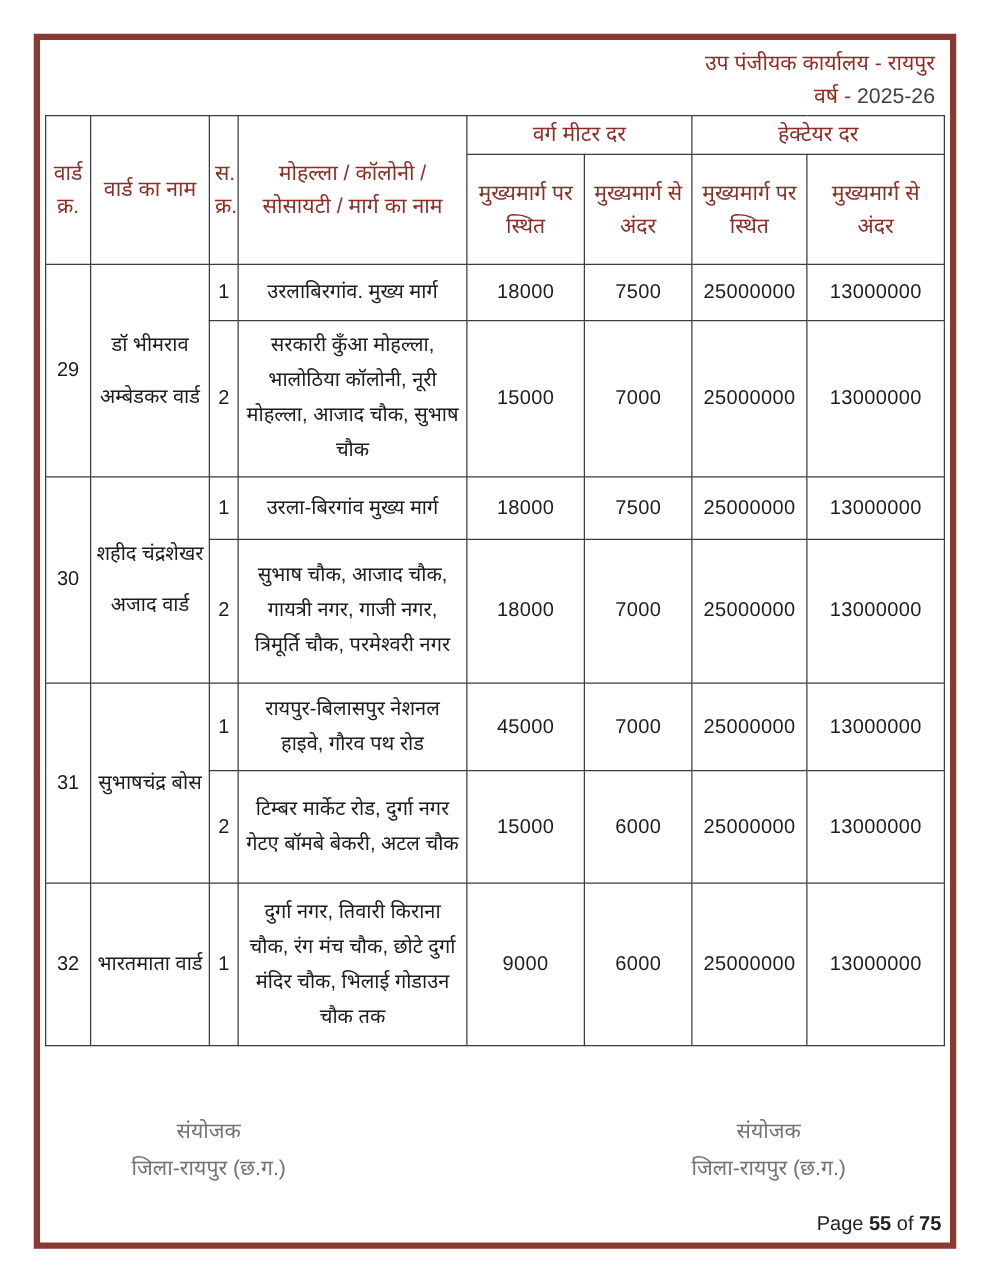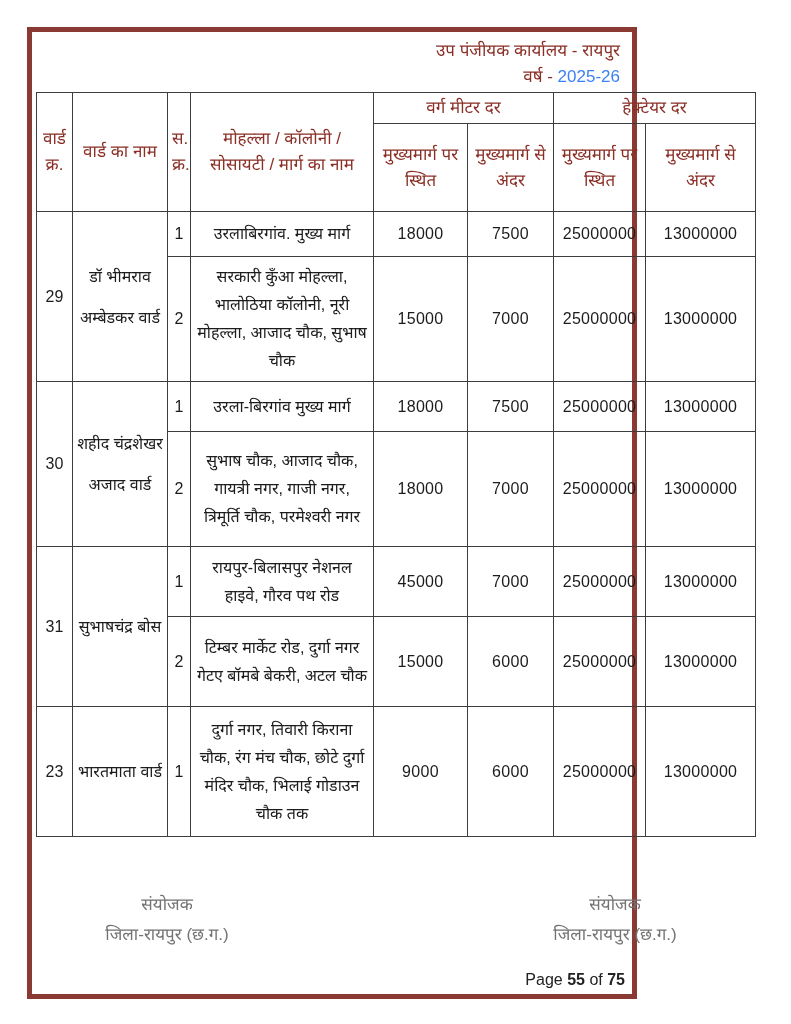--- a/index.html
+++ b/index.html
@@ -12,41 +12,41 @@
   * { box-sizing: border-box; }
   html, body {
     margin: 0; padding: 0;
     width: 791px; height: 1024px;
     background: var(--page_bg);
     font-family: "Liberation Sans", "DejaVu Sans", sans-serif;
   }
   .frame {
     position: absolute;
     left: 27px; top: 27px;
-    width: 610px; height: 972px;
+    width: 738px; height: 972px;
     border: 5px solid var(--border_maroon);
     background: var(--page_bg);
   }
   
   .doc-header {
     position: absolute;
     top: 6px; right: 12px;
     text-align: right;
   }
   .doc-header .office {
     color: var(--header_text);
     font-size: 17px;
     line-height: 26px;
   }
   .doc-header .year {
     font-size: 17px;
     line-height: 26px;
   }
   .doc-header .year .y-label { color: var(--header_text); margin-top: 28px; }
-  .doc-header .year .y-value { color: #3b82f6; }
+  .doc-header .year .y-value { color: #404040; }
 
   
   table.rates {
     position: absolute;
     left: 4px; top: 60px;
     width: 719px;
     border-collapse: collapse;
     table-layout: fixed;
   }
   table.rates th, table.rates td {
@@ -200,21 +200,21 @@
       <tr class="h90">
         <td>2</td>
         <td class="loc">टिम्बर मार्केट रोड, दुर्गा नगर गेटए बॉमबे बेकरी, अटल चौक</td>
         <td class="num">15000</td>
         <td class="num">6000</td>
         <td class="num">25000000</td>
         <td class="num">13000000</td>
       </tr>
 
       <tr class="h130">
-        <td>23</td>
+        <td>32</td>
         <td class="wardname">भारतमाता वार्ड</td>
         <td>1</td>
         <td class="loc">दुर्गा नगर, तिवारी किराना चौक, रंग मंच चौक, छोटे दुर्गा मंदिर चौक, भिलाई गोडाउन चौक तक</td>
         <td class="num">9000</td>
         <td class="num">6000</td>
         <td class="num">25000000</td>
         <td class="num">13000000</td>
       </tr>
     </tbody>
   </table>

